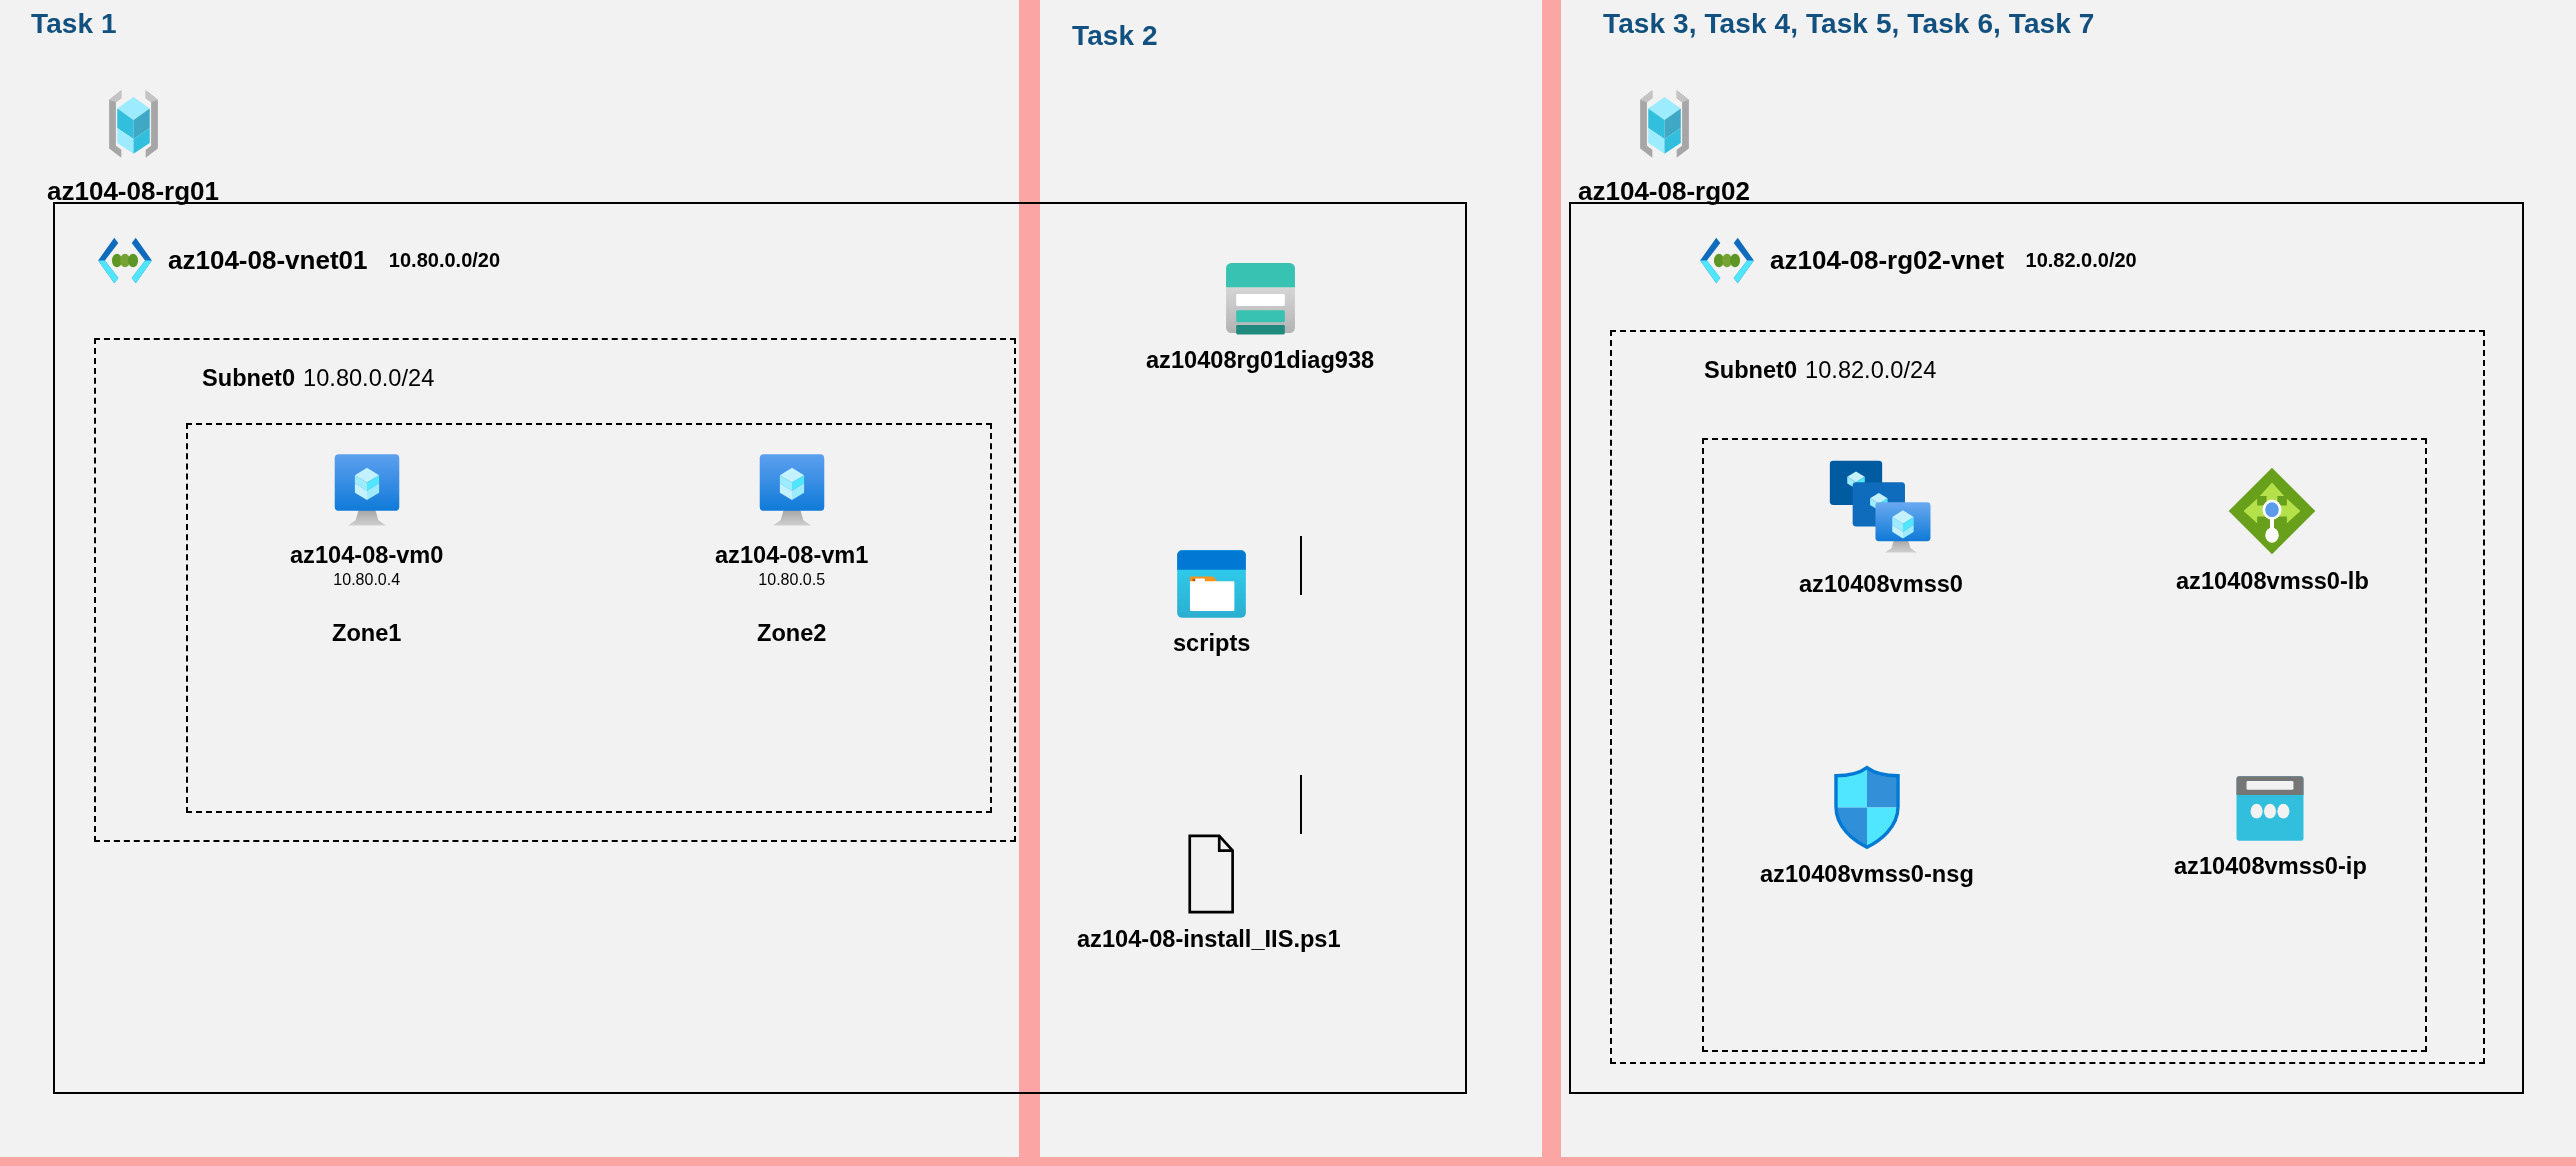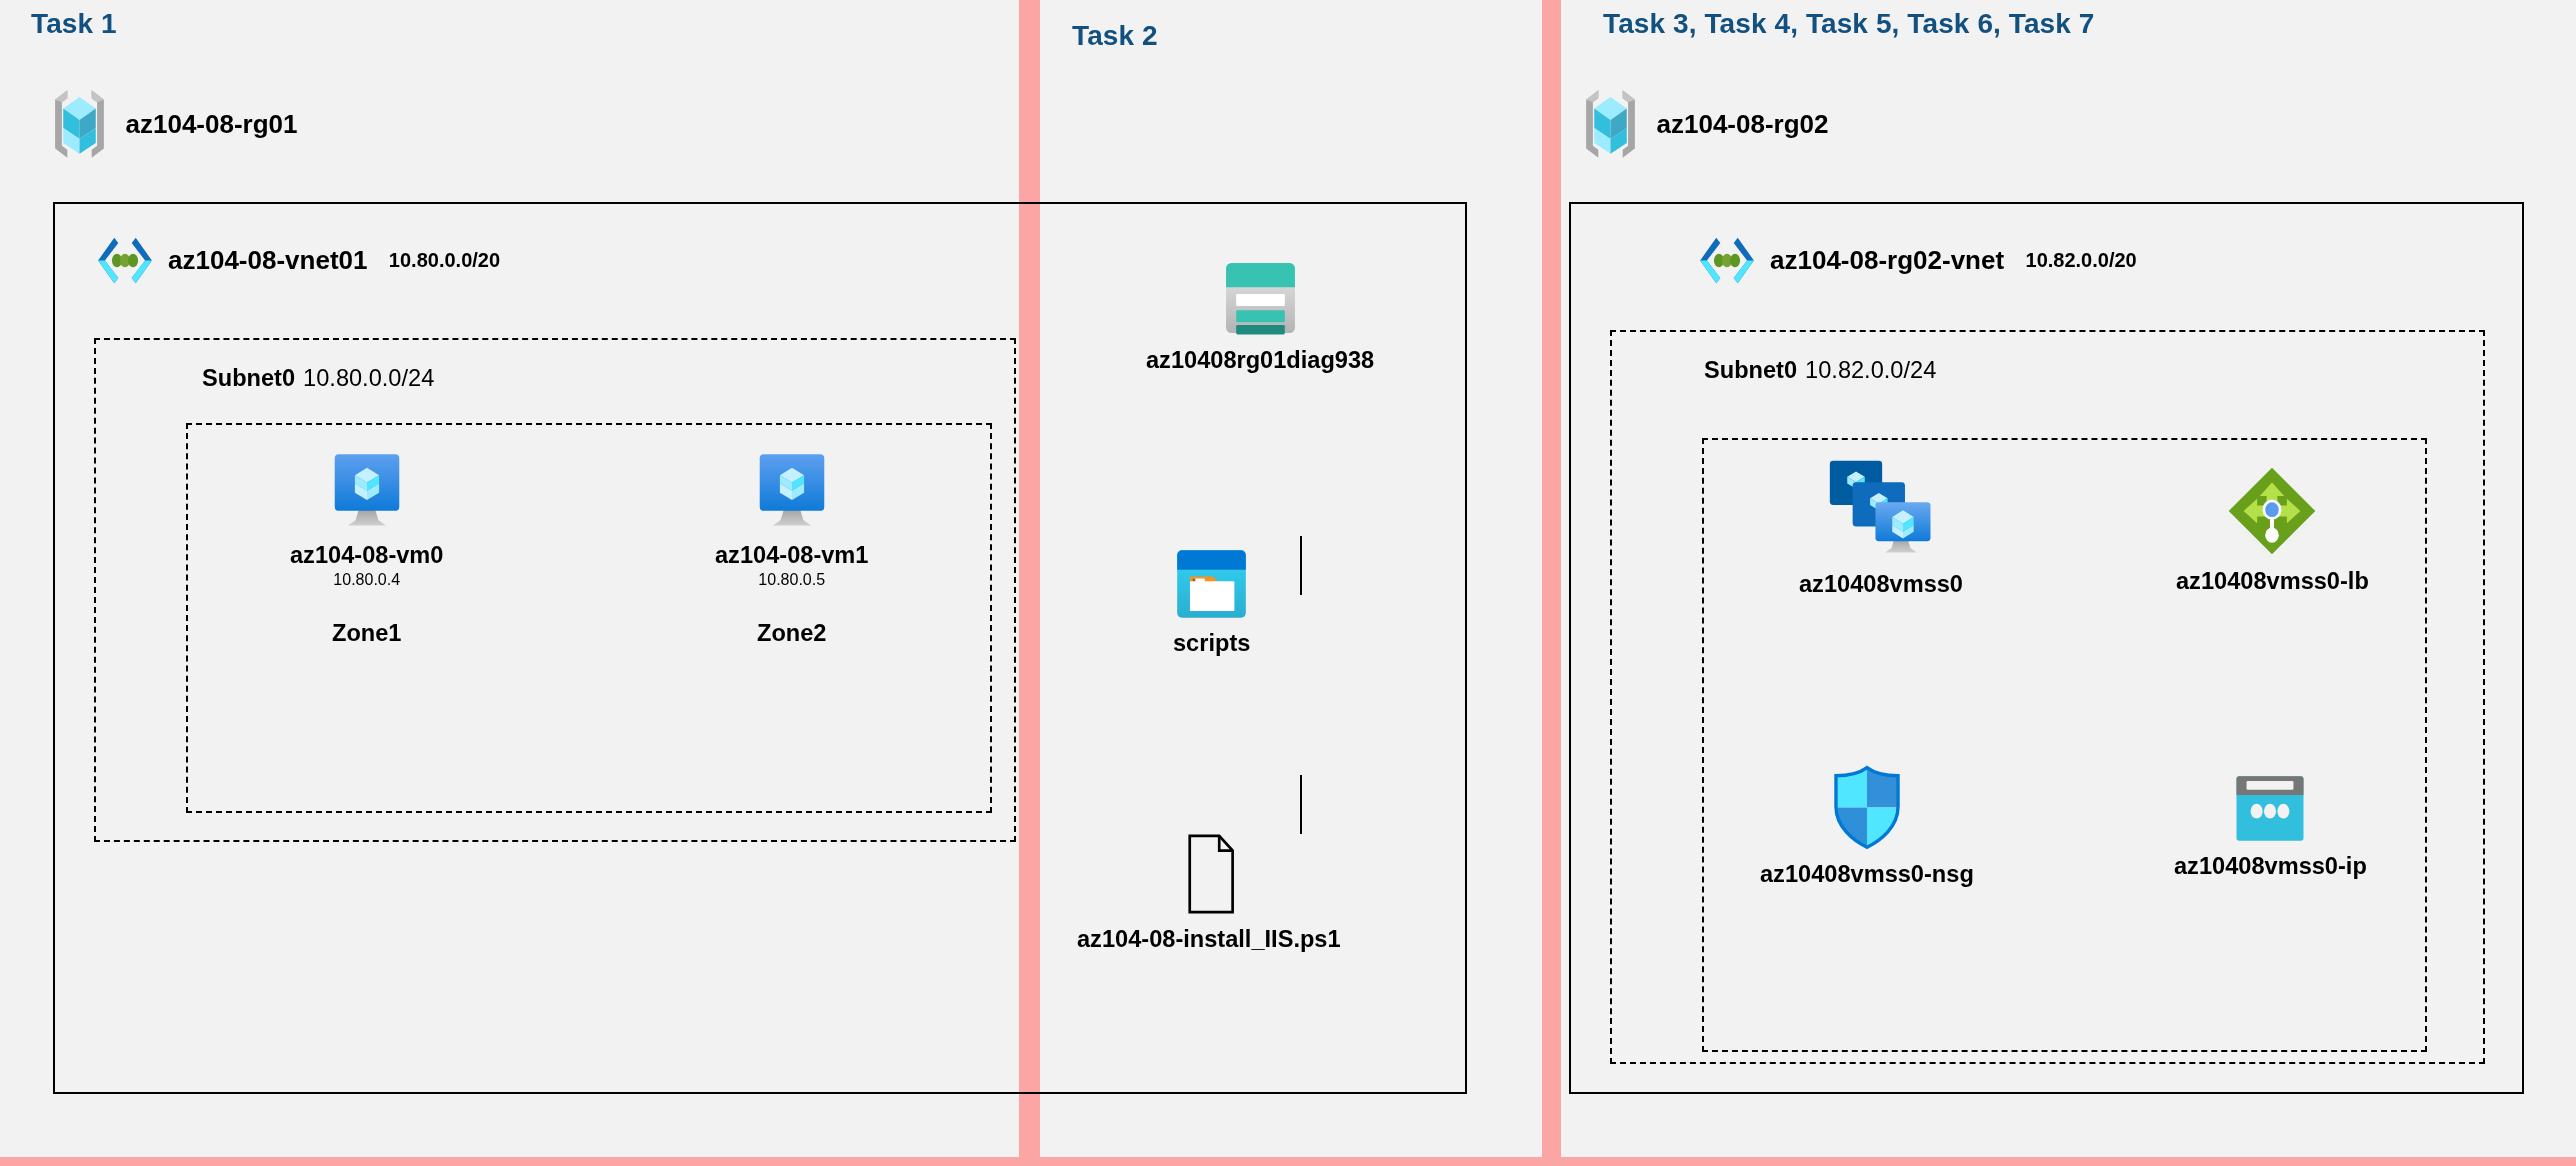--- a/index.html
+++ b/index.html
@@ -12,21 +12,21 @@
   #panel-task1{left:0px;   top:0px; width:1019px; height:1157px;}
   #panel-task2{left:1040px;top:0px; width:502px;  height:1157px;}
   #panel-task3{left:1561px;top:0px; width:1015px; height:1157px;}
 
   .task-title{position:absolute;color:#12517f;font-weight:bold;font-size:28px;letter-spacing:0.1px;white-space:nowrap;}
   #title-task1{left:31px;  top:8px;}
   #title-task2{left:1072px;top:8px;margin-top:12px;}
   #title-task3{left:1591px;top:8px;margin-left:12px;}
 
   
-  .rg-row{position:absolute;display:flex;align-items:center;gap:13.5px;}
+  .rg-row{position:absolute;display:flex;align-items:center;gap:13.5px;flex-direction:column;}
   #rg-row-01{left:47px;  top:86px;}
   #rg-row-02{left:1578px;top:86px;}
   .rg-label{font-size:26px;font-weight:bold;color:#000;white-space:nowrap;}
 
   
   .vnet-box{position:absolute;border:2.7px solid #000;background:transparent;}
   #vnet-box-01{left:53px;  top:202px; width:1410px;height:888px;}
   #vnet-box-02{left:1569px;top:202px; width:951px;height:888px;}
 
   

